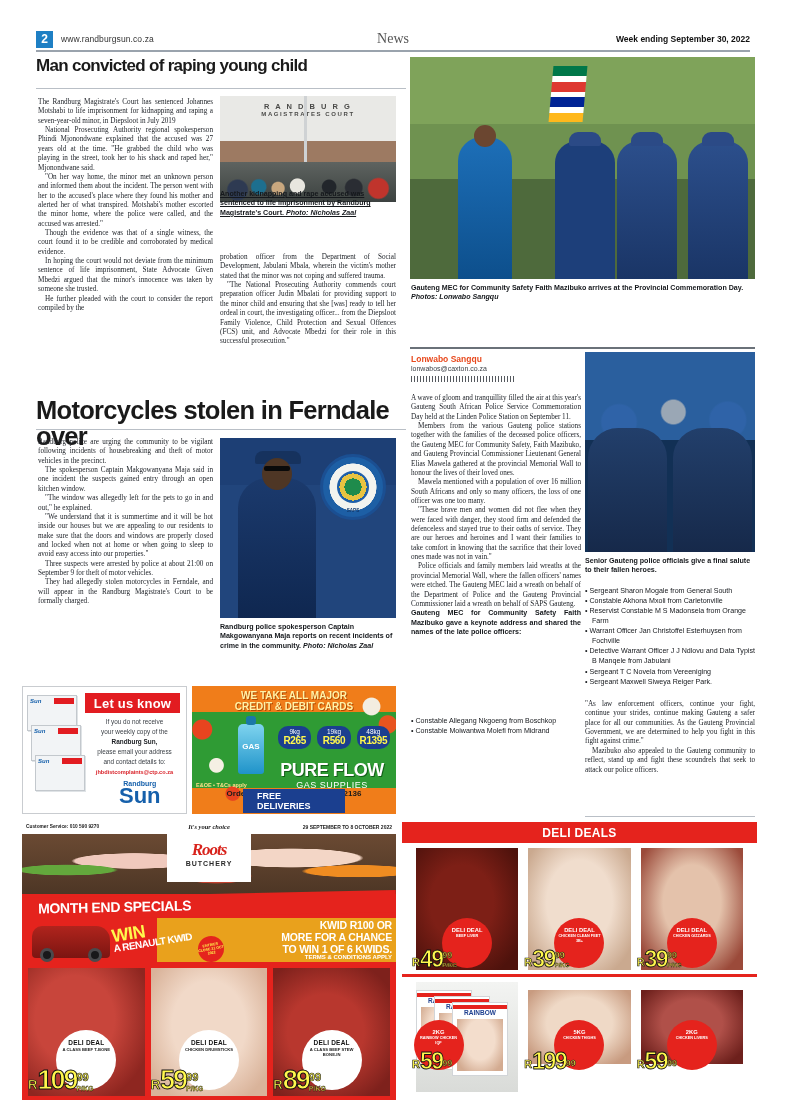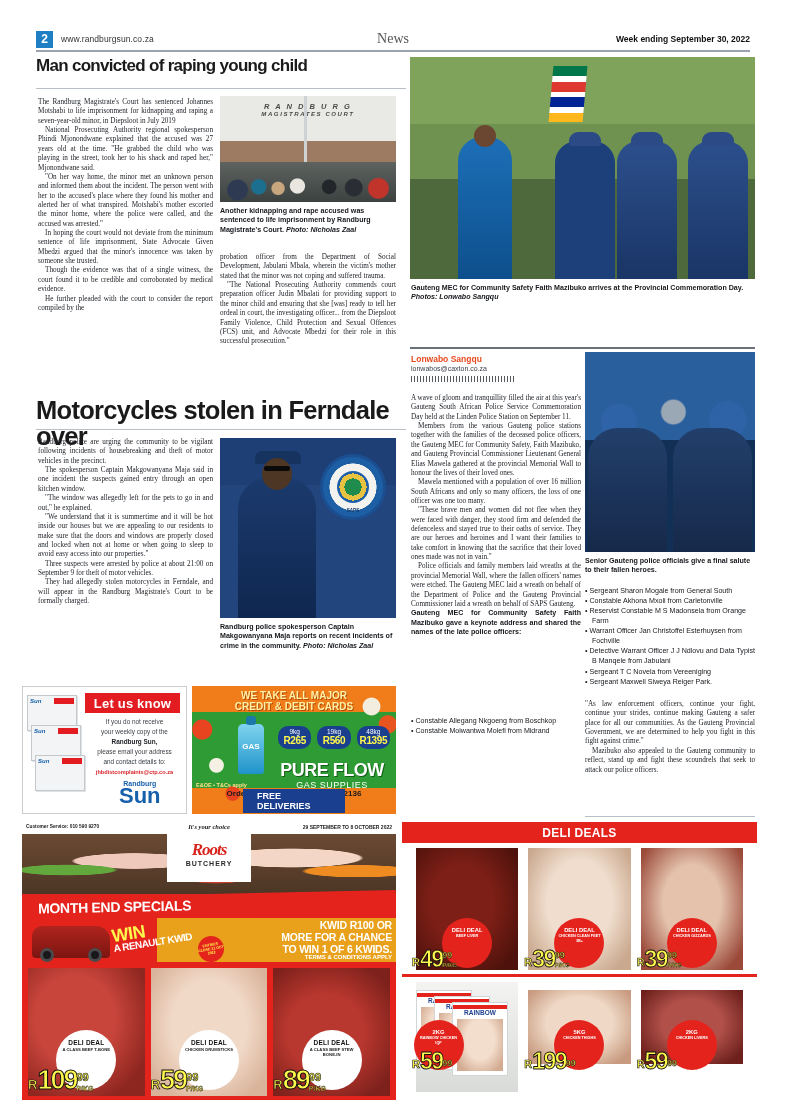--- a/index.html
+++ b/index.html
@@ -97,21 +97,21 @@
 
   
   .photo { position: absolute; overflow: hidden; background: #8a8f95; }
   .ph-court {
     background:
       linear-gradient(180deg,#e9e9e6 0 42%, #9d7a62 42% 62%, #6d6f6c 62% 100%);
   }
   .ph-court .sign {
     position:absolute; top:6%; left:8%; width:84%; text-align:center;
     font-family:"Liberation Sans",sans-serif; font-size:7.5px; letter-spacing:2px;
-    color:#4a4a48; font-weight:bold;font-style:italic;
+    color:#4a4a48; font-weight:bold;
   }
   .ph-court .sign small { display:block; font-size:6px; letter-spacing:1.6px; }
   .ph-court .pole { position:absolute; left:48%; top:0; width:3px; height:100%; background:#cfd2d4; }
   .ph-court .crowd { position:absolute; bottom:0; left:0; width:100%; height:38%;
     background: radial-gradient(circle at 10% 70%, #2e3a52 6%, transparent 7%),
                 radial-gradient(circle at 22% 62%, #1d6f8f 5%, transparent 6%),
                 radial-gradient(circle at 33% 66%, #c8a77e 5%, transparent 6%),
                 radial-gradient(circle at 44% 60%, #e8e6df 7%, transparent 8%),
                 radial-gradient(circle at 62% 62%, #22262b 6%, transparent 7%),
                 radial-gradient(circle at 76% 64%, #2a2d33 6%, transparent 7%),
@@ -364,35 +364,35 @@
   </div>
   <div class="rule-top"></div>
 
   <div class="headline h-main1">Man convicted of raping young child</div>
   <div class="rule-thin" style="left:36px; top:88px; width:370px;"></div>
 
   <div class="col" style="left:38px; top:98px; width:175px;">
     <p class="first">The Randburg Magistrate's Court has sentenced Johannes Motshabi to life imprisonment for kidnapping and raping a seven-year-old minor, in Diepsloot in July 2019</p>
     <p>National Prosecuting Authority regional spokesperson Phindi Mjonondwane explained that the accused was 27 years old at the time. "He grabbed the child who was playing  in the street, took her to his shack and raped her," Mjonondwane said.</p>
     <p>"On her way home, the minor met an unknown person and informed them about the incident. The person went with her to the accused's place where they found his mother and alerted her of what transpired. Motshabi's mother escorted the minor home, where the police were called, and the accused was arrested."</p>
+    <p>Though the evidence was that of a single witness, the court found it to be credible and corroborated by medical evidence.</p>
     <p>In hoping the court would not deviate from the minimum sentence of life imprisonment, State Advocate Given Mbedzi argued that the minor's innocence was taken by someone she trusted.</p>
-    <p>Though the evidence was that of a single witness, the court found it to be credible and corroborated by medical evidence.</p>
     <p>He further pleaded with the court to consider the report compiled by the</p>
   </div>
 
   <div class="photo ph-court" style="left:220px; top:96px; width:176px; height:106px;">
     <div class="sign">
       <span>R A N D B U R G</span>
       <small>MAGISTRATES COURT</small>
     </div>
     <div class="pole"></div>
     <div class="crowd"></div>
   </div>
 
-  <div class="cap" style="left:220px; top:207px; width:176px;">
+  <div class="cap" style="left:220px; top:190px; width:176px;text-decoration:underline;">
     <span>Another kidnapping and rape accused was sentenced to life imprisonment by Randburg Magistrate's Court.</span>
     <span class="ital">Photo: Nicholas Zaal</span>
   </div>
 
   <div class="col" style="left:220px; top:253px; width:176px;">
     <p class="first">probation officer from the Department of Social Development, Jabulani Mbala, wherein the victim's mother stated that the minor was not coping and suffered trauma.</p>
     <p>"The National Prosecuting Authority commends court preparation officer Judin Mbalati for providing support to the minor child and ensuring that she [was] ready to tell her ordeal in court, the investigating officer... from the Diepsloot Family Violence, Child Protection and Sexual Offences (FCS) unit, and Advocate Mbedzi for their role in this successful prosecution."</p>
   </div>
 
   <div class="headline h-main2">Motorcycles stolen in Ferndale over</div>

